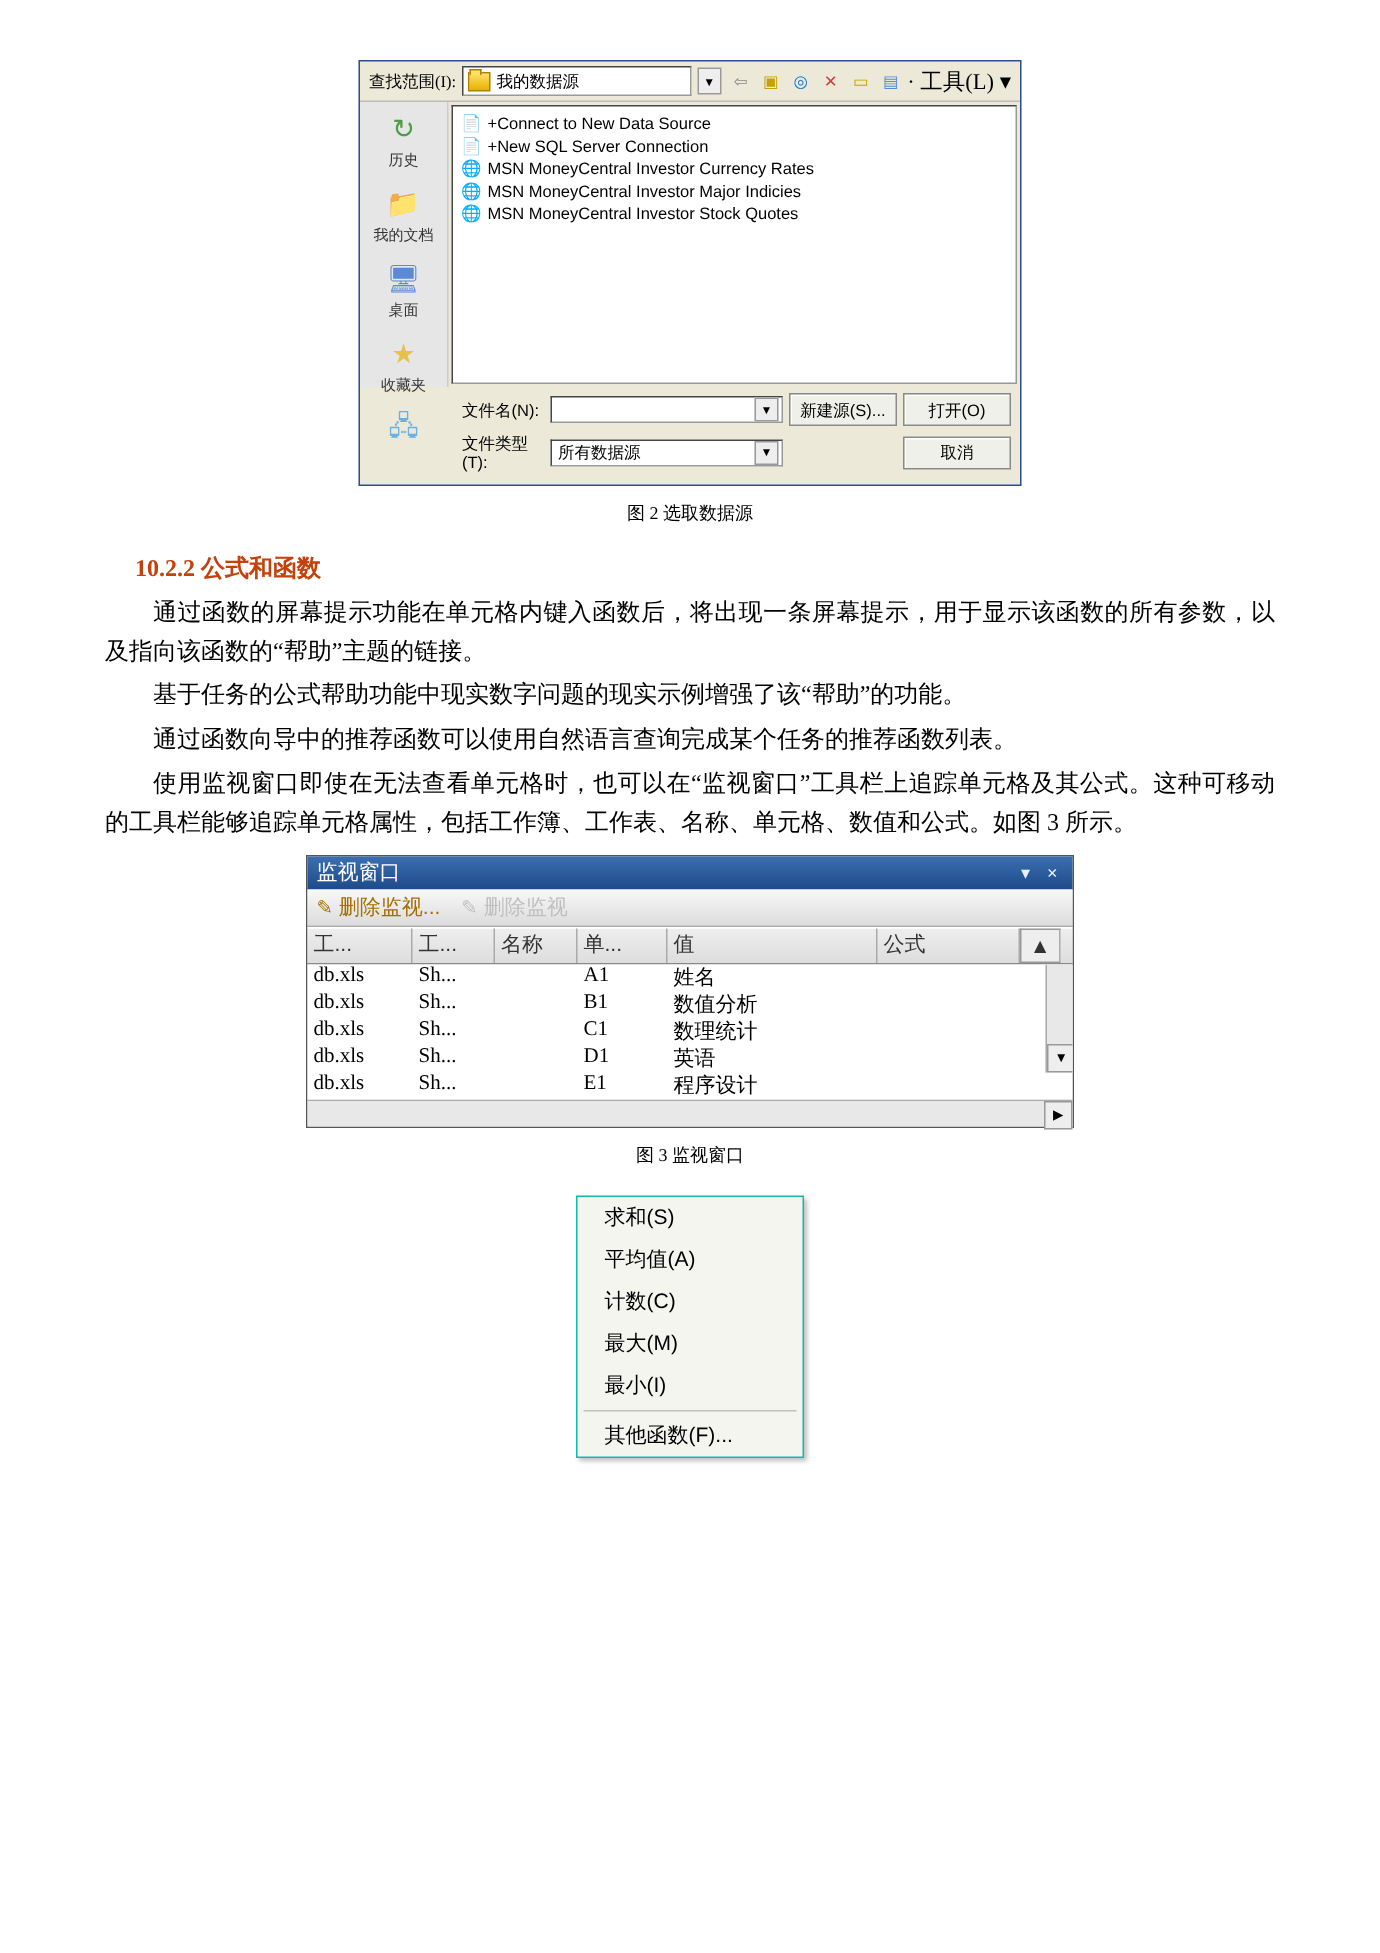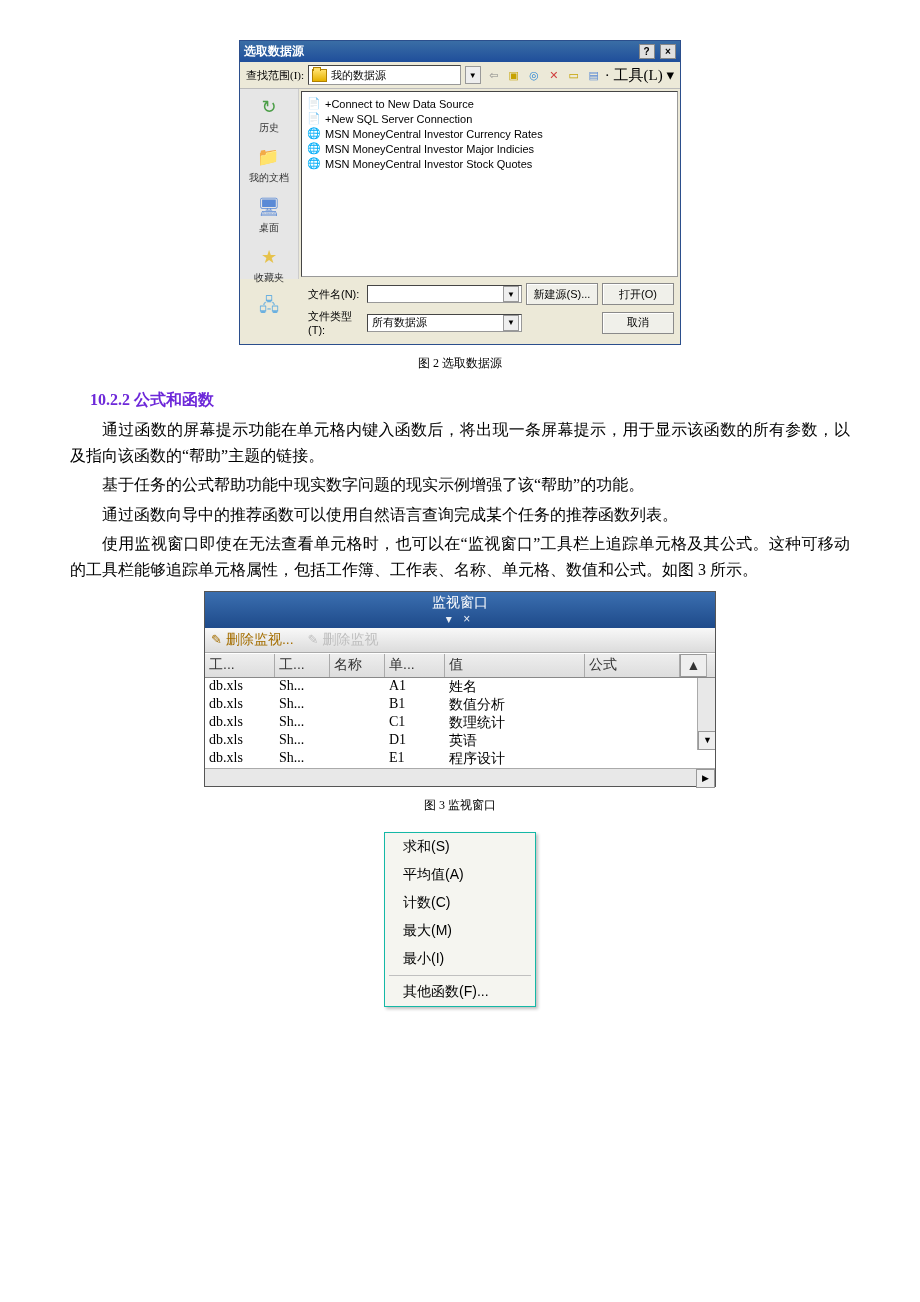--- a/index.html
+++ b/index.html
@@ -17,21 +17,21 @@
   }
   .fig-wrapper {
     text-align: center;
   }
   .fig-caption {
     text-align: center;
     margin: 10px 0 18px;
     font-size: 12px;
   }
   .section-heading {
-    color: #6d28d9;
+    color: #c2410c;
     font-weight: bold;
     margin: 8px 0 6px 20px;
     font-size: 16px;
   }
   p.body-text {
     margin: 4px 0;
     line-height: 1.6;
     text-indent: 2em;
     text-align: justify;
   }
@@ -196,21 +196,21 @@
     margin: 8px auto 4px;
     border:1px solid #555;
     font-family: "SimSun", sans-serif;
     text-align:left;
   }
   .watch-title {
     background: linear-gradient(#3b6fb0,#1e4a8a);
     color:#fff;
     font-size:14px;
     padding:2px 6px;
-    display:flex; justify-content:space-between; align-items:center;flex-direction:column;
+    display:flex; justify-content:space-between; align-items:center;
   }
   .watch-title .wctl { font-size:12px; letter-spacing:4px; opacity:.9;}
   .watch-toolbar {
     background: linear-gradient(#f8f8f8,#dcdcdc);
     padding:3px 6px;
     font-size:14px;
     display:flex; gap:14px;
     border-bottom:1px solid #aaa;
   }
   .watch-add { color:#a46e00; display:flex; align-items:center; gap:4px;}
@@ -288,27 +288,20 @@
     margin:2px 4px;
   }
 </style>
 </head>
 <body>
 
 <div class="page">
 
   <div class="fig-wrapper">
     <div class="dlg1">
-      <div class="dlg1-title">
-        <span>选取数据源</span>
-        <span>
-          <span class="ctl">?</span>
-          <span class="ctl">×</span>
-        </span>
-      </div>
       <div class="dlg1-toolbar">
         <span>查找范围(I):</span>
         <div class="combo">
           <span class="folder-ico"></span>
           <span>我的数据源</span>
         </div>
         <span class="tb-arrow">▼</span>
         <div class="tb-icons">
           <span class="tb-btn" style="color:#888">⇦</span>
           <span class="tb-btn" style="color:#c6a200">▣</span>

